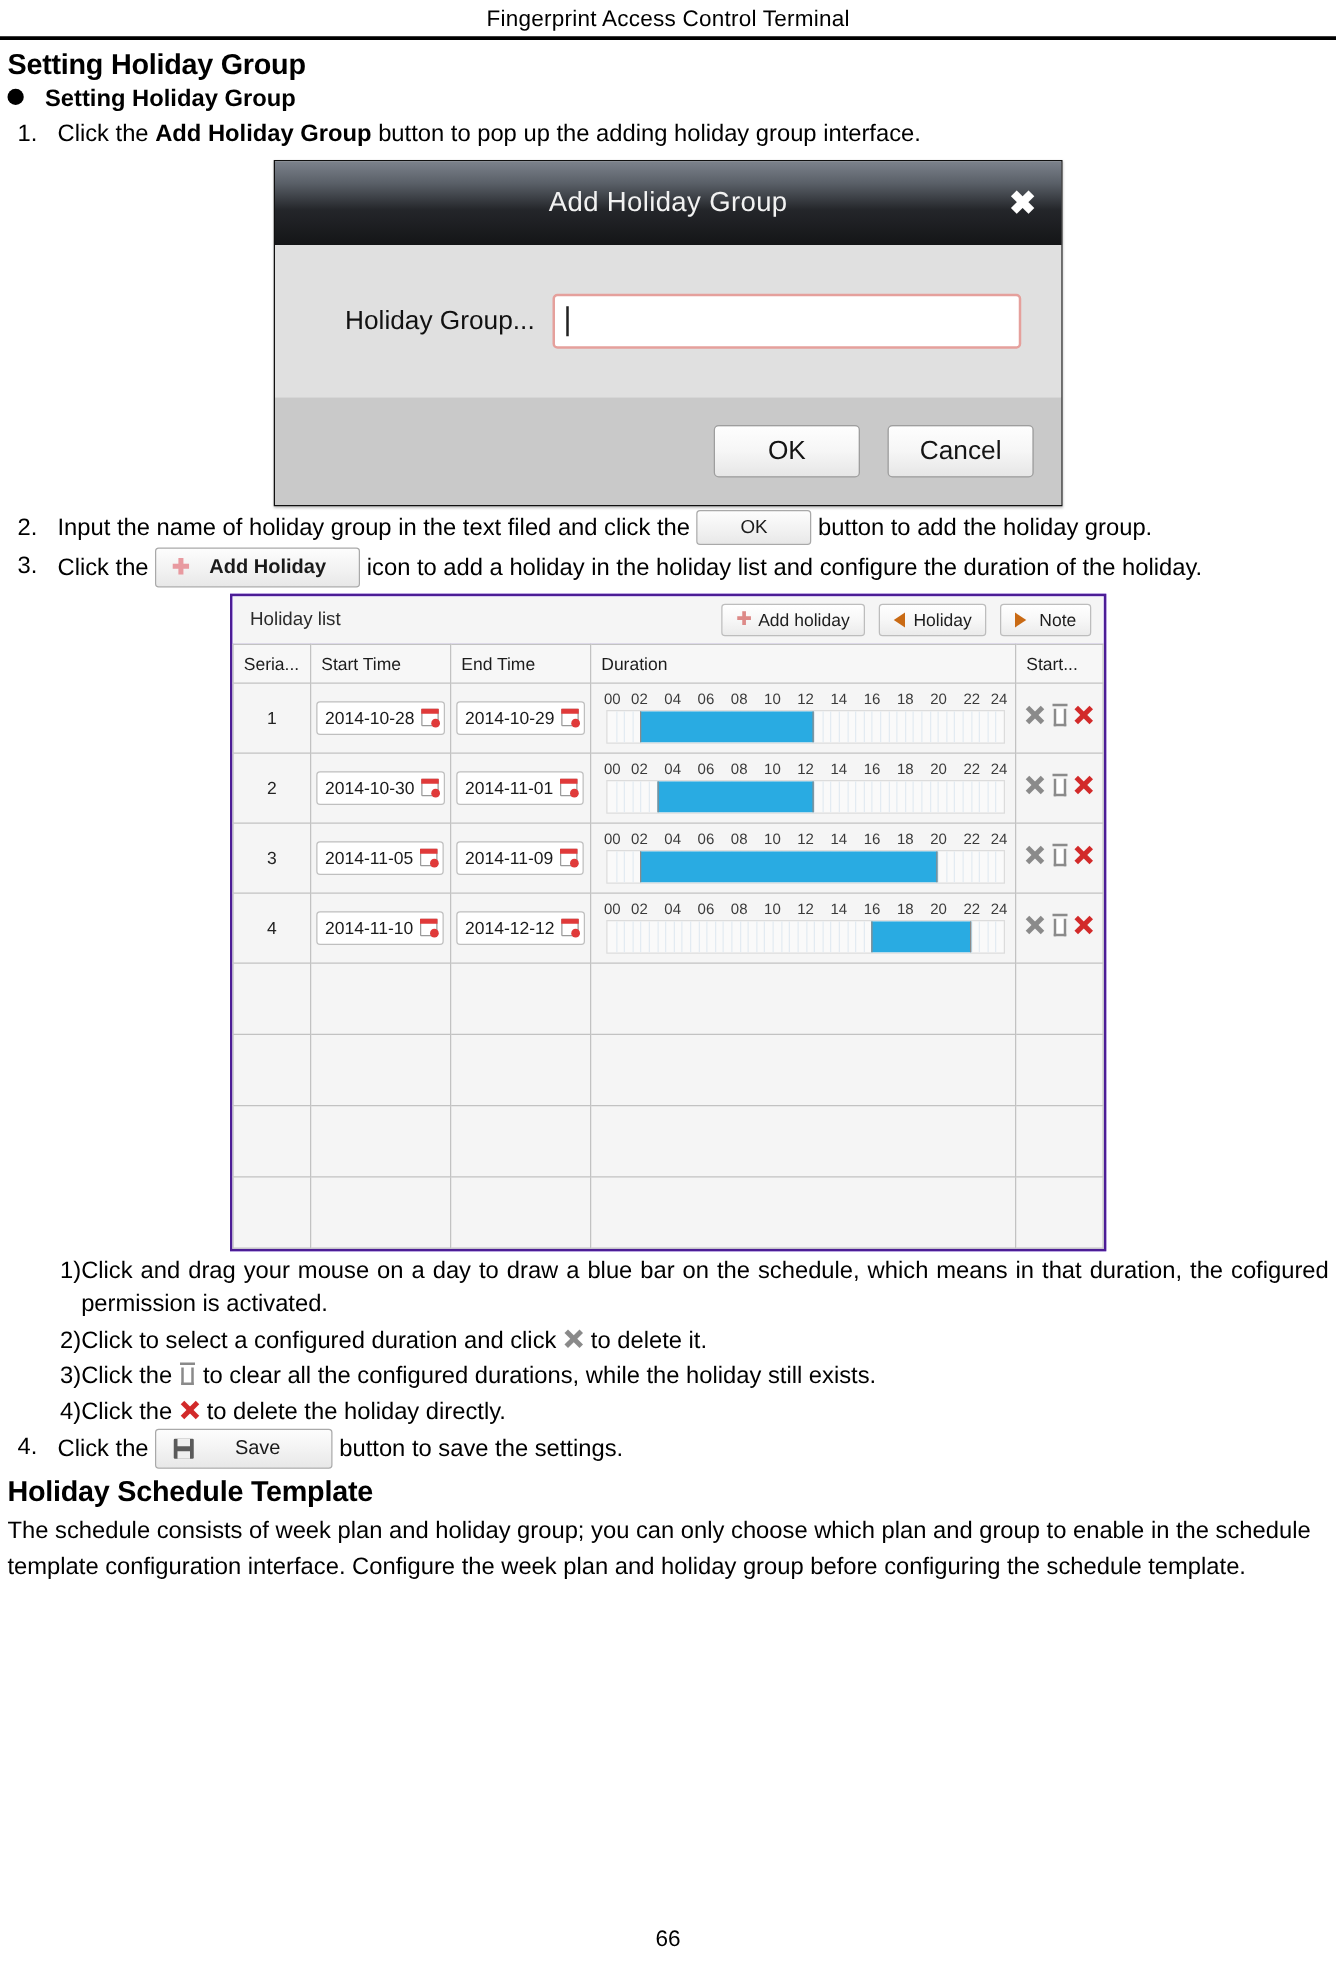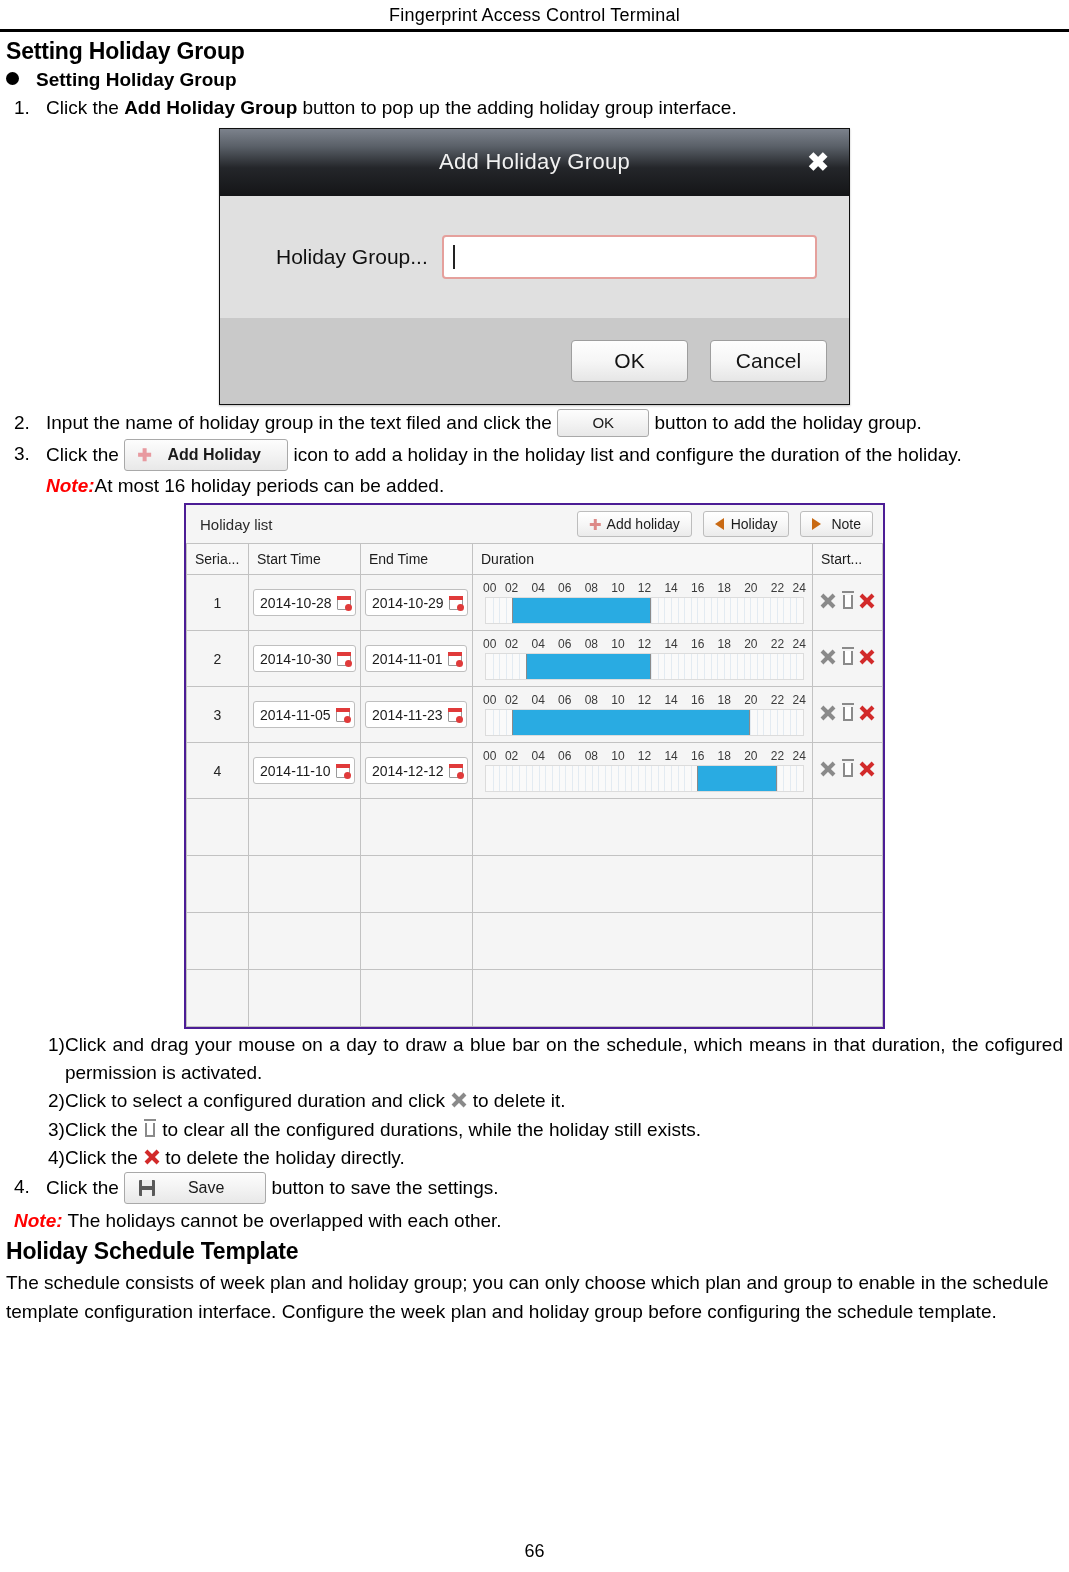--- a/index.html
+++ b/index.html
@@ -468,21 +468,20 @@
   </div>
 
   <div class="step just">
     <span class="step-num">2.</span>
     <span class="step-body"><span>Input the name of holiday group in the text filed and click the </span><span class="chip chip-ok">OK</span><span> button to add the holiday group.</span></span>
   </div>
 
   <div class="step just">
     <span class="step-num">3.</span>
     <span class="step-body"><span>Click the </span><span class="chip chip-addholiday"><span class="chip-icon-plus">✚</span><span>Add Holiday</span></span><span> icon to add a holiday in the holiday list and configure the duration of the holiday.</span>
-      <div class="note-line"><span class="note-red">Note:</span><span>At most 16 holiday periods can be added.</span></div>
     </span>
   </div>
 
   <div class="panel-wrap">
     <div class="panel">
       <div class="panel-toolbar">
         <div class="panel-title">Holiday list</div>
         <div class="tb-btn">
           <span class="tb-plus">✚</span>
           <span>Add holiday</span>
@@ -680,21 +679,21 @@
               </td>
               <td class="oper-cell"><span class="ico-x-gray"></span><span class="ico-trash"><span class="lid"></span><span class="can"></span></span><span class="ico-x-red"></span></td>
             </tr>
             <tr>
               <td class="c-serial c-row">3</td>
               <td><span class="datebox">
                   <span>2014-11-05</span>
                   <span class="cal-ico"></span>
                 </span></td>
               <td><span class="datebox">
-                  <span>2014-11-23</span>
+                  <span>2014-11-09</span>
                   <span class="cal-ico"></span>
                 </span></td>
               <td>
                 <div class="dur">
                   <div class="dur-ticks">
                     <span style="left: 1.5%;">00</span>
                     <span style="left: 8.33333%;">02</span>
                     <span style="left: 16.6667%;">04</span>
                     <span style="left: 25%;">06</span>
                     <span style="left: 33.3333%;">08</span>
@@ -896,22 +895,19 @@
         <span class="substep-num">4)</span>
         <span class="substep-body"><span>Click the </span><span class="ico-x-red"></span><span> to delete the holiday directly.</span></span>
       </div>
     </div>
 
   <div class="step">
     <span class="step-num">4.</span>
     <span class="step-body"><span>Click the </span><span class="chip chip-save"><span class="chip-icon-save"></span><span>Save</span></span><span> button to save the settings.</span></span>
   </div>
 
-  <div class="note-line" style="padding-left:8px;">
-    <span class="note-red">Note:</span><span> The holidays cannot be overlapped with each other.</span>
-  </div>
 
   <h2 class="sec-title">Holiday Schedule Template</h2>
   <p class="para">The schedule consists of week plan and holiday group; you can only choose which plan and group to enable in the schedule template configuration interface. Configure the week plan and holiday group before configuring the schedule template.</p>
 
 </div>
 
 <div class="page-number">66</div>
 
 </body></html>

